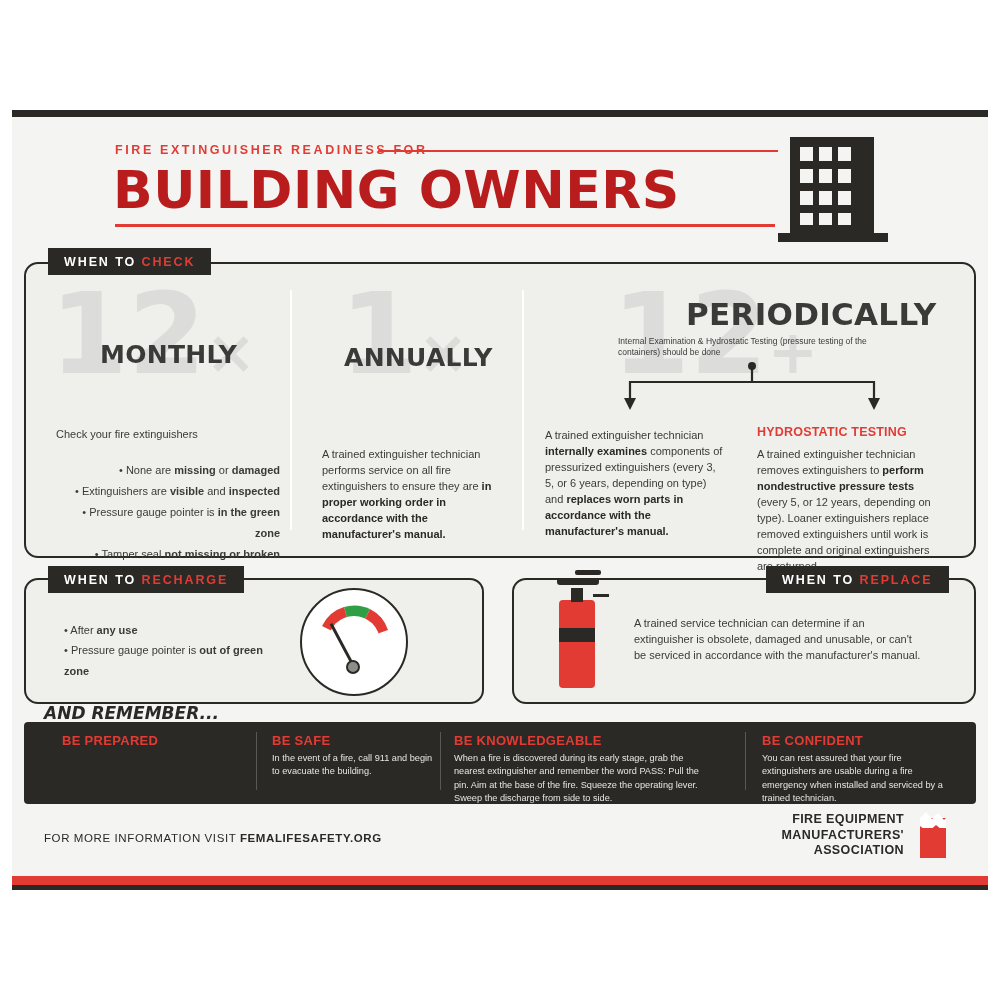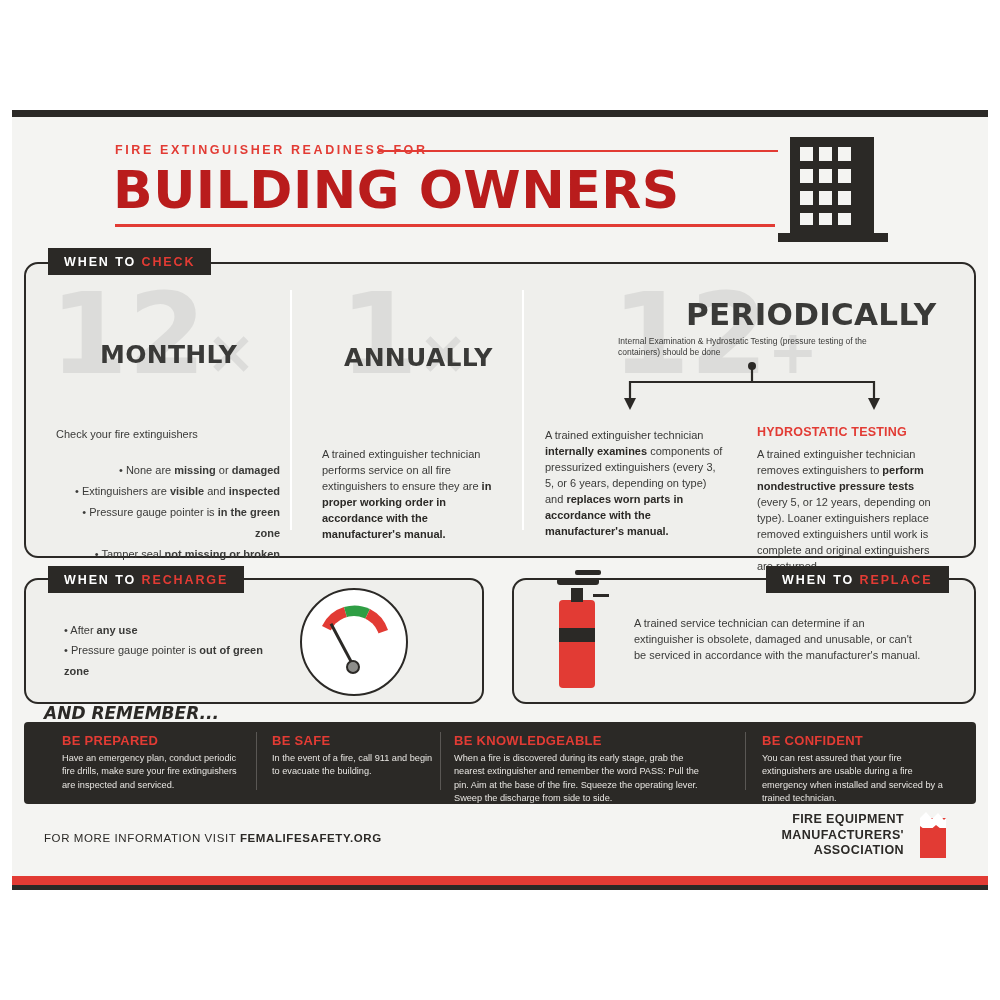--- a/index.html
+++ b/index.html
@@ -361,21 +361,20 @@
     <div class="handle"></div>
     <div class="lever"></div>
     <div class="hose"></div>
   </div>
   <div class="body" style="left:634px; top:616px; width:290px;">A trained service technician can determine if an extinguisher is obsolete, damaged and unusable, or can't be serviced in accordance with the manufacturer's manual.</div>
 
   <div class="remember">AND REMEMBER...</div>
   <div class="band"></div>
 
   <div class="bandcol-title" style="left:62px; top:733px;">BE PREPARED</div>
-  <div class="bandcol-body" style="left:62px; top:752px; width:178px;">Have an emergency plan, conduct periodic fire drills, make sure your fire extinguishers are inspected and serviced.</div>
   <div class="bandsep" style="left:256px; top:732px; height:58px;"></div>
 
   <div class="bandcol-title" style="left:272px; top:733px;">BE SAFE</div>
   <div class="bandcol-body" style="left:272px; top:752px; width:162px;">In the event of a fire, call 911 and begin to evacuate the building.</div>
   <div class="bandsep" style="left:440px; top:732px; height:58px;"></div>
 
   <div class="bandcol-title" style="left:454px; top:733px;">BE KNOWLEDGEABLE</div>
   <div class="bandcol-body" style="left:454px; top:752px; width:262px;">When a fire is discovered during its early stage, grab the nearest extinguisher and remember the word PASS: Pull the pin. Aim at the base of the fire. Squeeze the operating lever. Sweep the discharge from side to side.</div>
   <div class="bandsep" style="left:745px; top:732px; height:58px;"></div>
 

